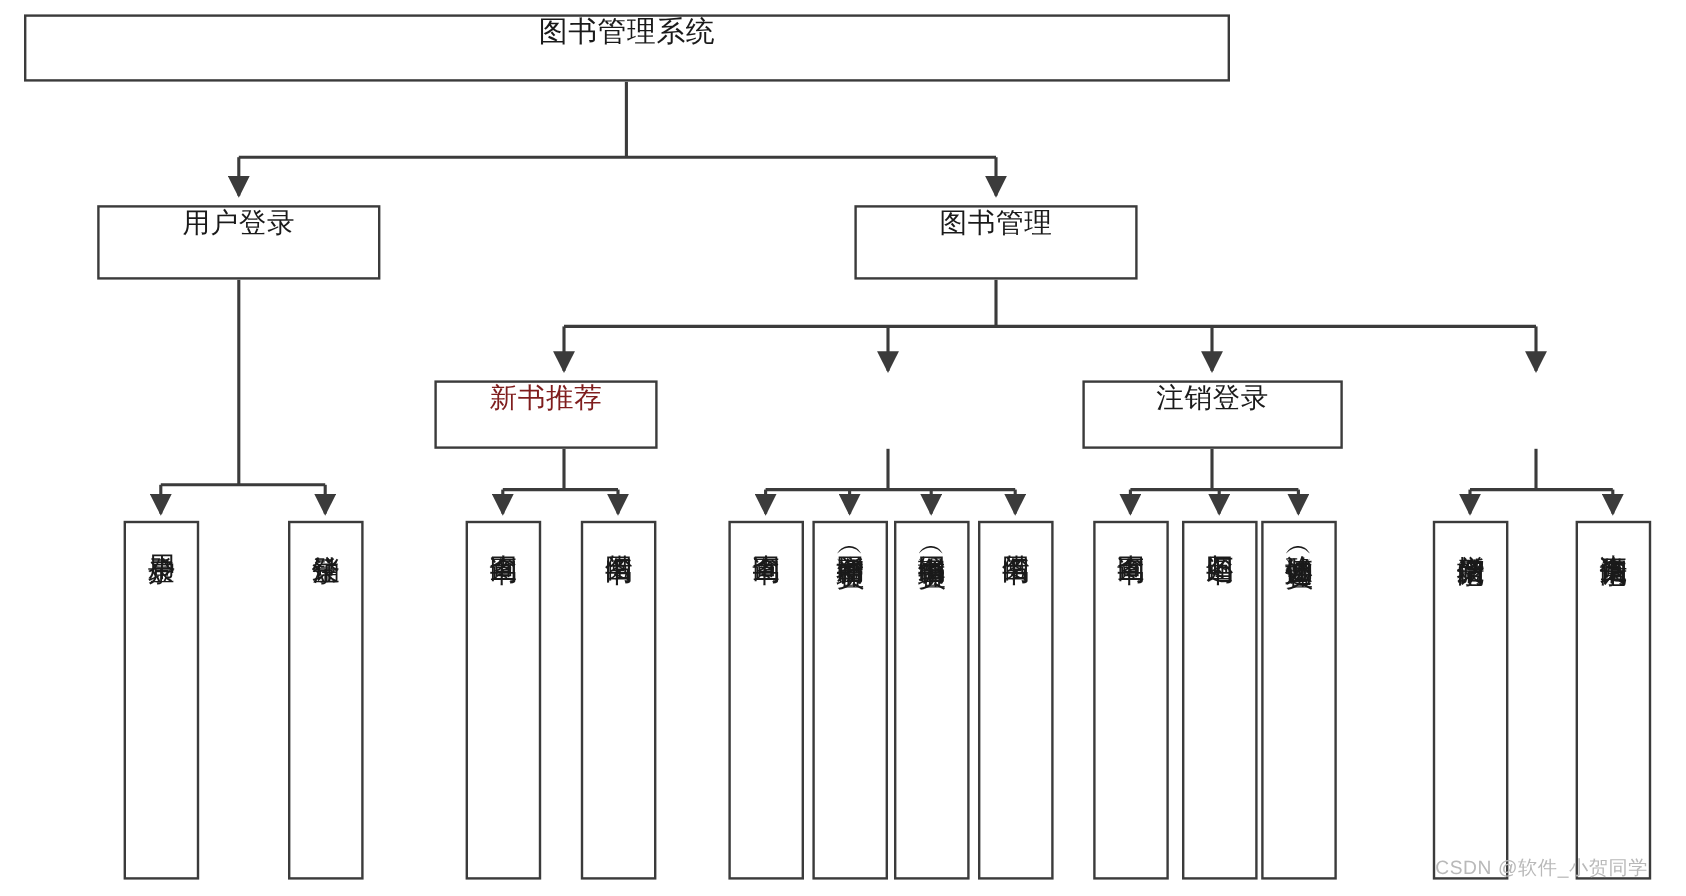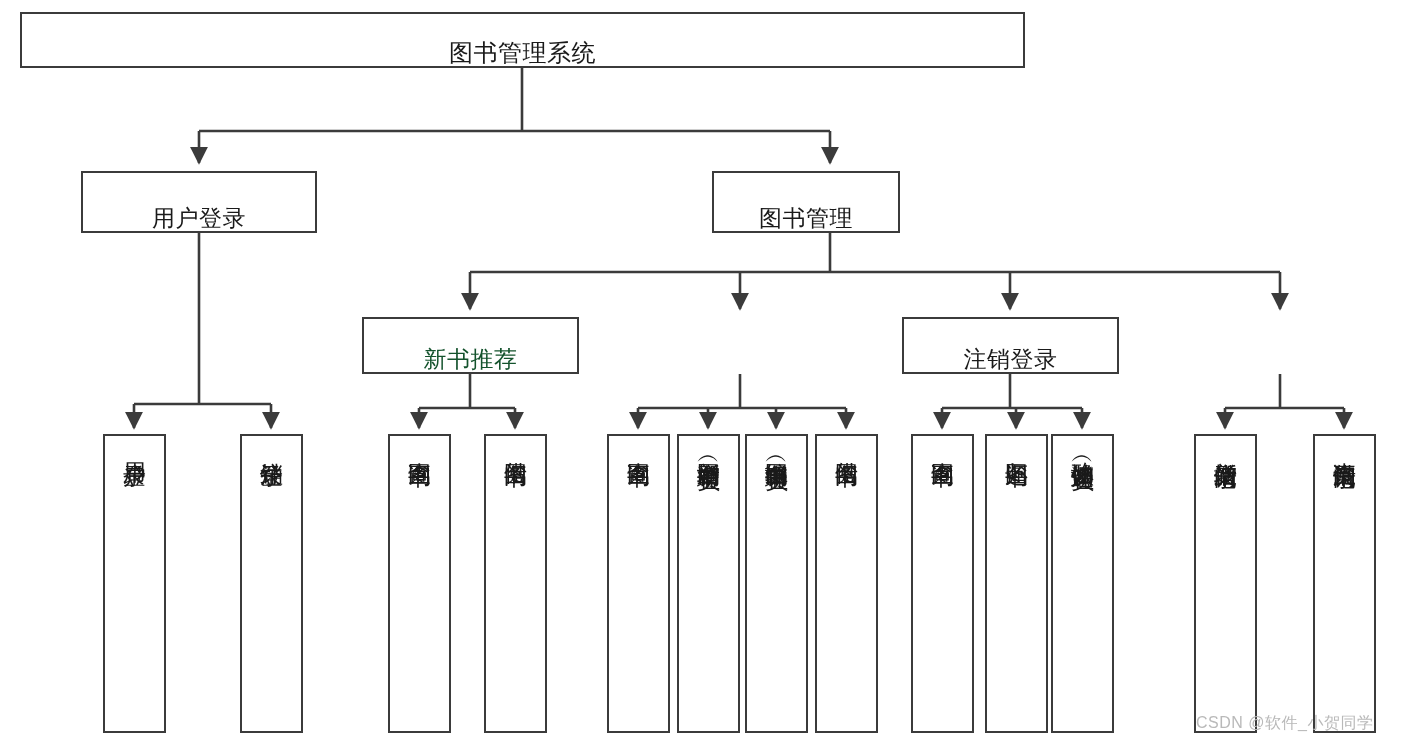--- a/index.html
+++ b/index.html
@@ -25,21 +25,21 @@
     width: 1405px;
     height: 747px;
     pointer-events: none;
   }
   .node {
     position: absolute;
     box-sizing: border-box;
     background: #ffffff;
     border: 2px solid #3b3b3b;
     display: flex;
-    align-items: flex-end;
+    align-items: flex-start;
     justify-content: center;
     color: #1a1a1a;
   }
   .node.h {
     
   }
   .node.h .label {
     font-size: 23px;
     line-height: 1.1;
     letter-spacing: 0.5px;
@@ -123,25 +123,25 @@
     </g>
   </svg>
 
   <div class="node h root" style="left: 20px; top: 12px; width: 1005px; height: 56px; border-color: rgb(59, 59, 59); background: rgb(255, 255, 255); color: rgb(26, 26, 26);">
     <span class="label">图书管理系统</span>
   </div>
 
   <div class="node h" style="left: 81px; top: 171px; width: 236px; height: 62px; border-color: rgb(59, 59, 59); background: rgb(255, 255, 255); color: rgb(26, 26, 26);">
     <span class="label">用户登录</span>
   </div>
-  <div class="node h" style="left: 712px; top: 171px; width: 188px; height: 62px; border-color: rgb(59, 59, 59); background: rgb(255, 255, 255); color: rgb(26, 26, 26);">
+  <div class="node h" style="left: 712px; top: 171px; width: 236px; height: 62px; border-color: rgb(59, 59, 59); background: rgb(255, 255, 255); color: rgb(26, 26, 26);">
     <span class="label">图书管理</span>
   </div>
 
-  <div class="node h" style="left: 362px; top: 317px; width: 217px; height: 57px; border-color: rgb(59, 59, 59); background: rgb(255, 255, 255); color: #14532d;">
+  <div class="node h" style="left: 362px; top: 317px; width: 186px; height: 57px; border-color: rgb(59, 59, 59); background: rgb(255, 255, 255); color: #7f1d1d;">
     <span class="label">新书推荐</span>
   </div>
   <div class="node h" style="left: 902px; top: 317px; width: 217px; height: 57px; border-color: rgb(59, 59, 59); background: rgb(255, 255, 255); color: rgb(26, 26, 26);">
     <span class="label">注销登录</span>
   </div>
 
   <div class="node v" style="left: 103px; top: 434px; width: 63px; height: 299px; border-color: rgb(59, 59, 59); background: rgb(255, 255, 255); color: rgb(26, 26, 26);">
     <span class="label">用户登录</span>
   </div>
   <div class="node v" style="left: 240px; top: 434px; width: 63px; height: 299px; border-color: rgb(59, 59, 59); background: rgb(255, 255, 255); color: rgb(26, 26, 26);">

